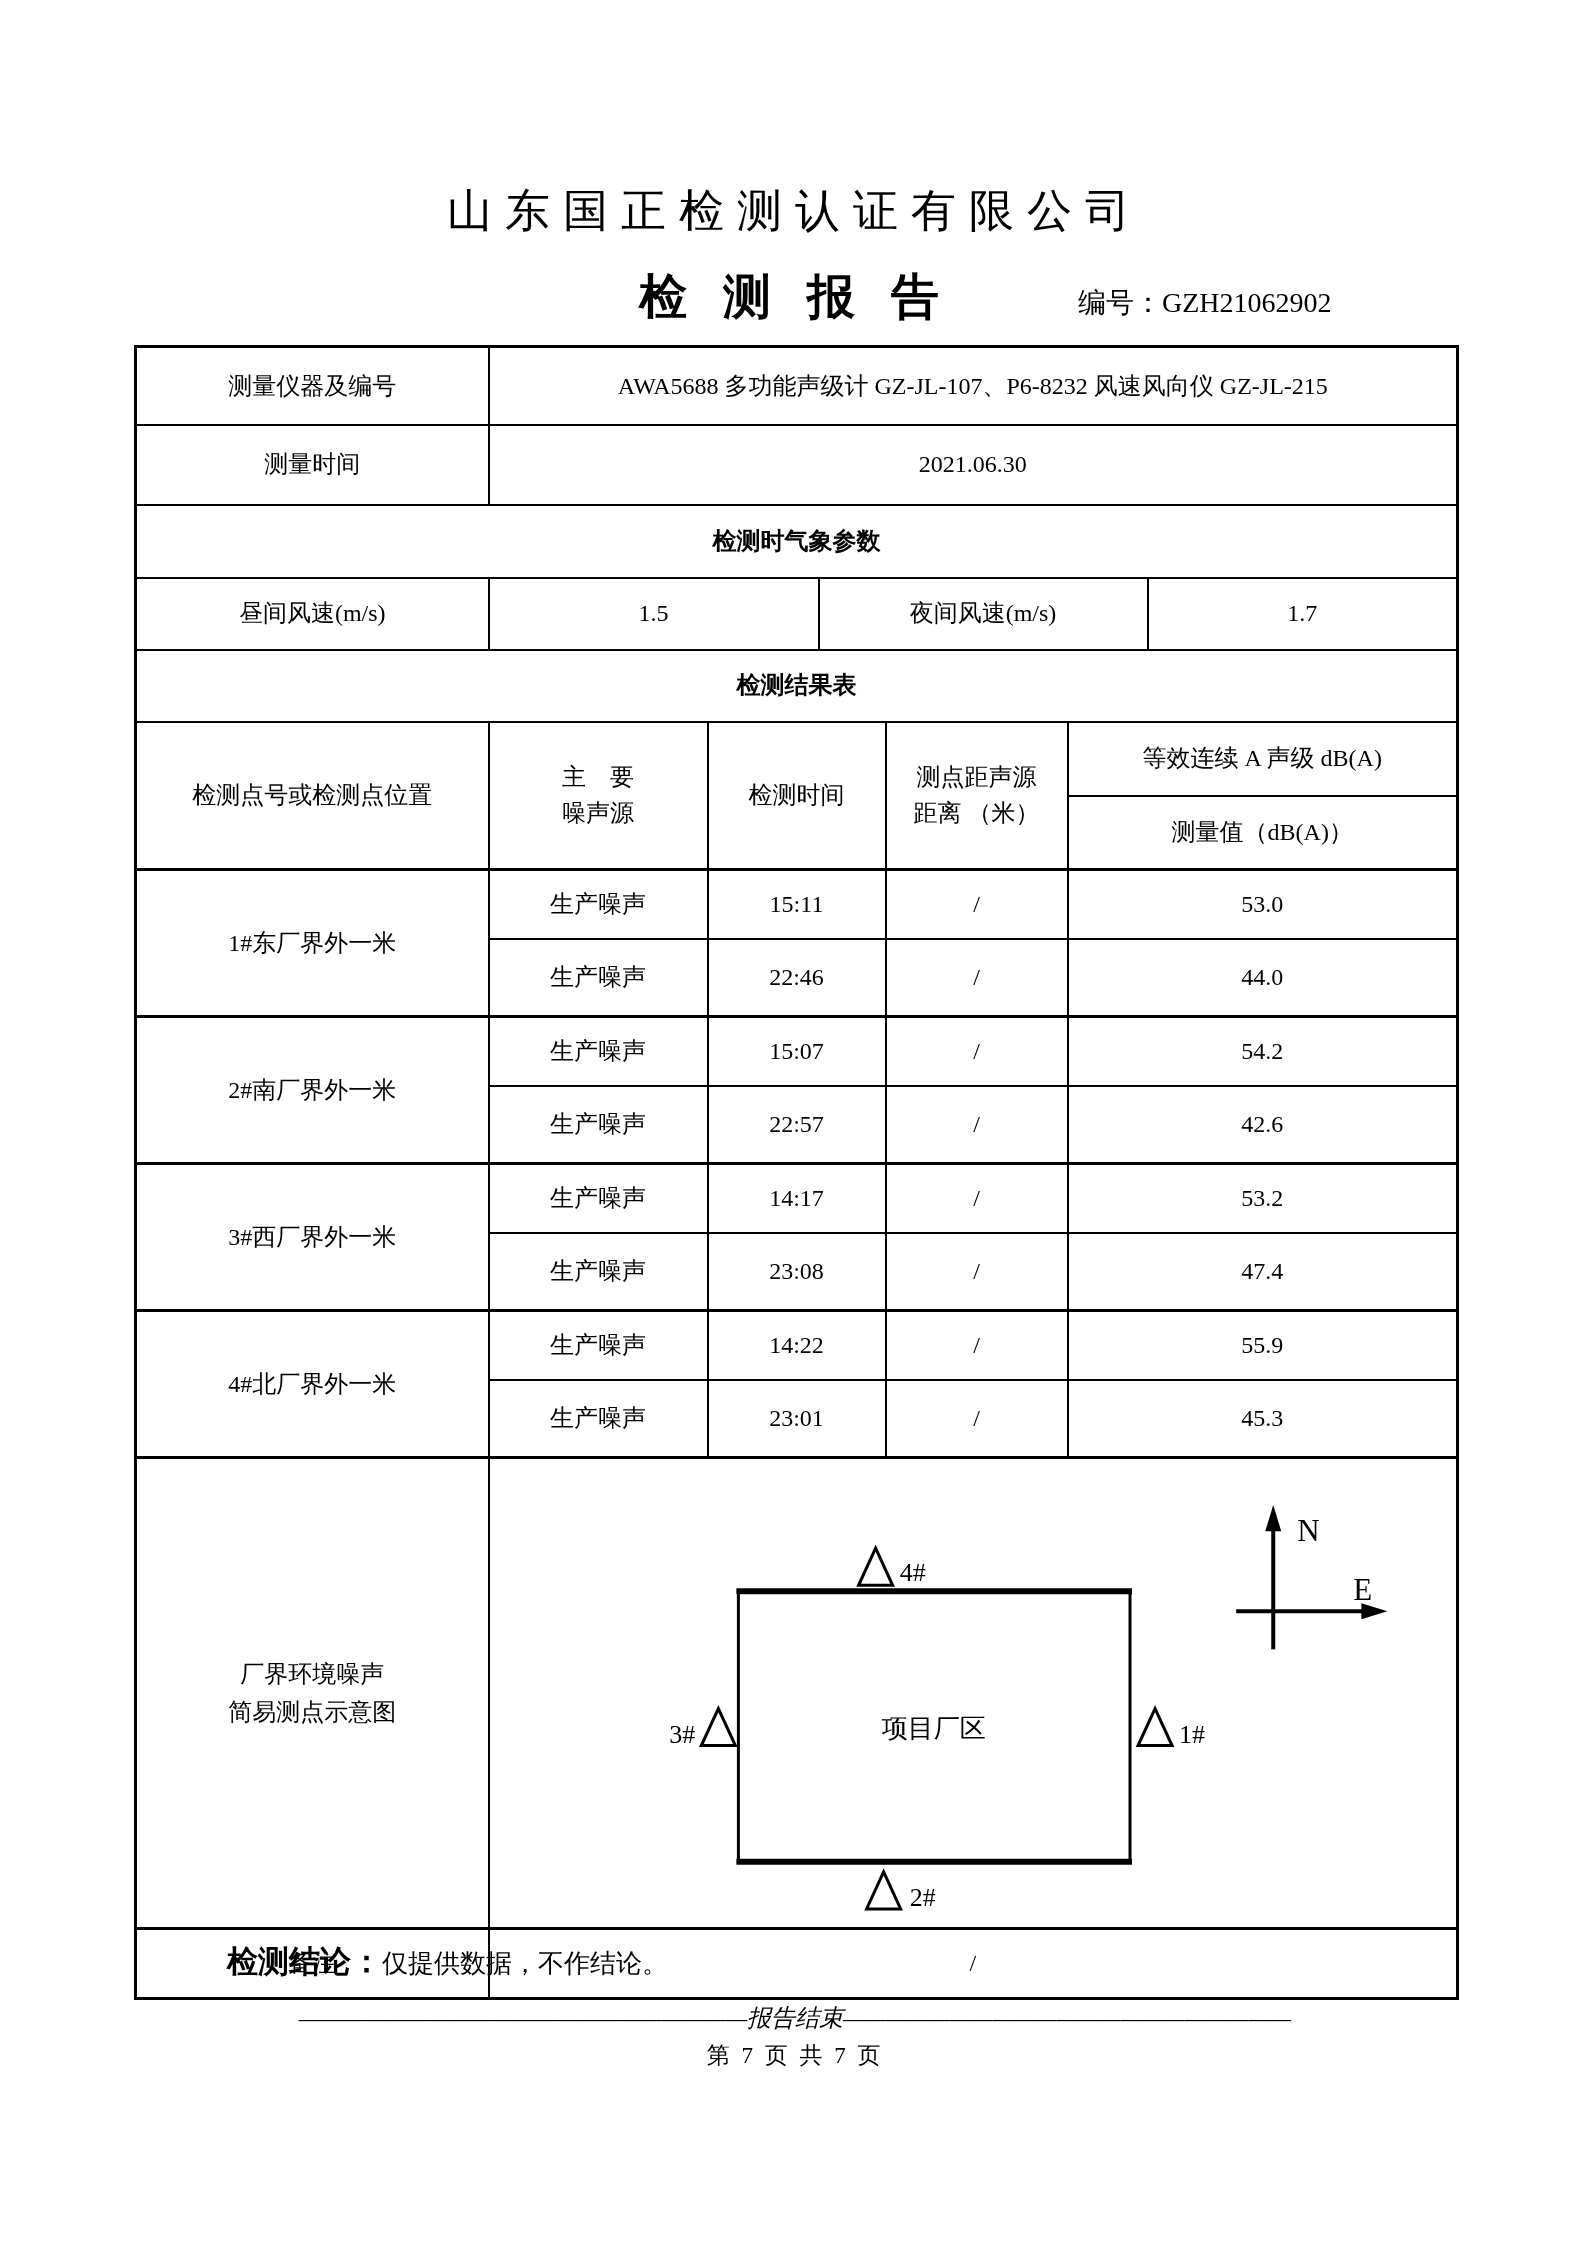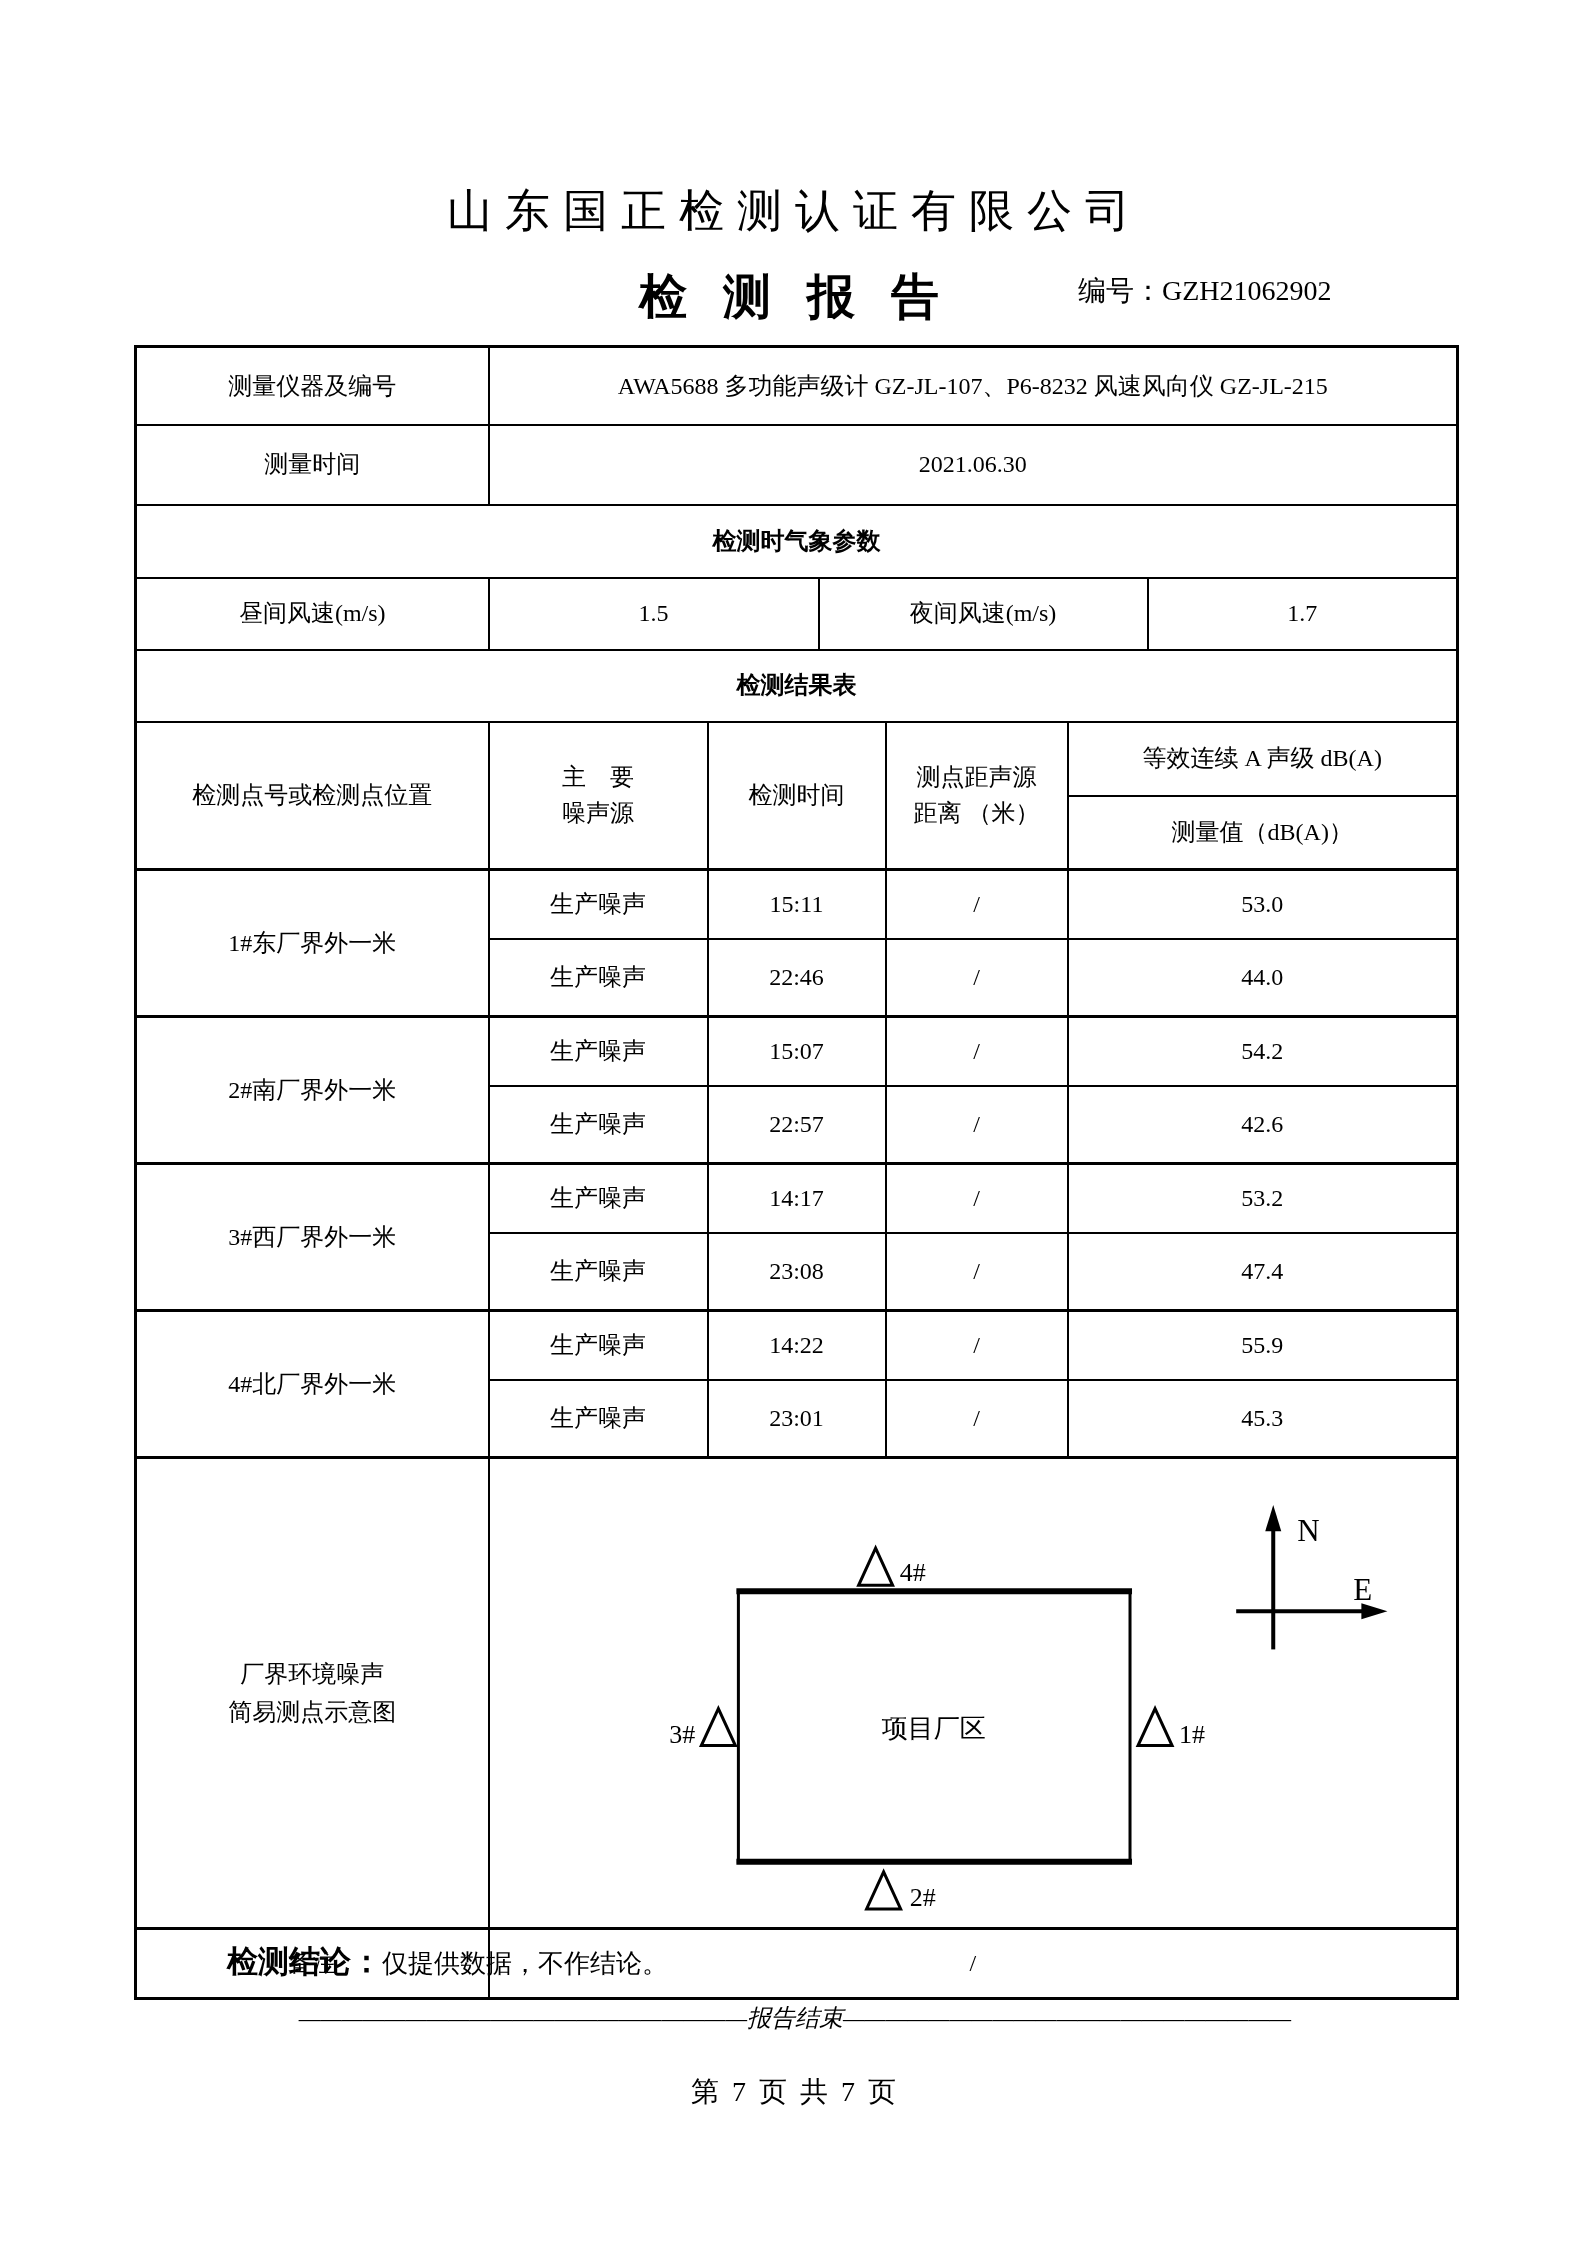--- a/index.html
+++ b/index.html
@@ -13,21 +13,21 @@
     position:absolute; top:189px; left:134px; width:1322px;
     text-align:center; font-size:45px; font-weight:normal;
     letter-spacing:13px; line-height:1; white-space:nowrap;
   }
   .report-title {
     position:absolute; top:273px; left:134px; width:1322px;
     text-align:center; font-size:48px; font-weight:bold;
     letter-spacing:12px; line-height:1; white-space:nowrap;
   }
   .report-no {
-    position:absolute; top:276px; left:1078px;
+    position:absolute; top:288px; left:1078px;
     font-size:28px; line-height:1.1; white-space:nowrap;
   }
   table.main {
     position:absolute; top:345px; left:134px; width:1322px;
     border-collapse:collapse; table-layout:fixed;
     border:3px solid #000;
   }
   table.main td {
     border:2px solid #000; text-align:center; vertical-align:middle;
     font-size:24px; line-height:1.35; padding:2px 6px; overflow:hidden;
@@ -44,21 +44,21 @@
   .conclusion {
     position:absolute; top:1941px; left:227px; font-size:26px; white-space:nowrap;
   }
   .conclusion .c-label { font-size:31px; font-weight:bold; }
   .end-line {
     position:absolute; top:2002px; left:134px; width:1322px;
     text-align:center; font-size:24px; white-space:nowrap; letter-spacing:0;font-style:italic;
   }
   .page-no {
     position:absolute; top:2040px; left:134px; width:1322px;
-    text-align:center; font-size:28px; letter-spacing:3px;margin-top:33px;
+    text-align:center; font-size:23px; letter-spacing:3px;
   }
 </style>
 </head>
 <body>
 
 <div class="company-title">山东国正检测认证有限公司</div>
 <div class="report-title">检 测 报 告</div>
 <div class="report-no"><span>编号：</span><span>GZH21062902</span></div>
 
 <table class="main">

